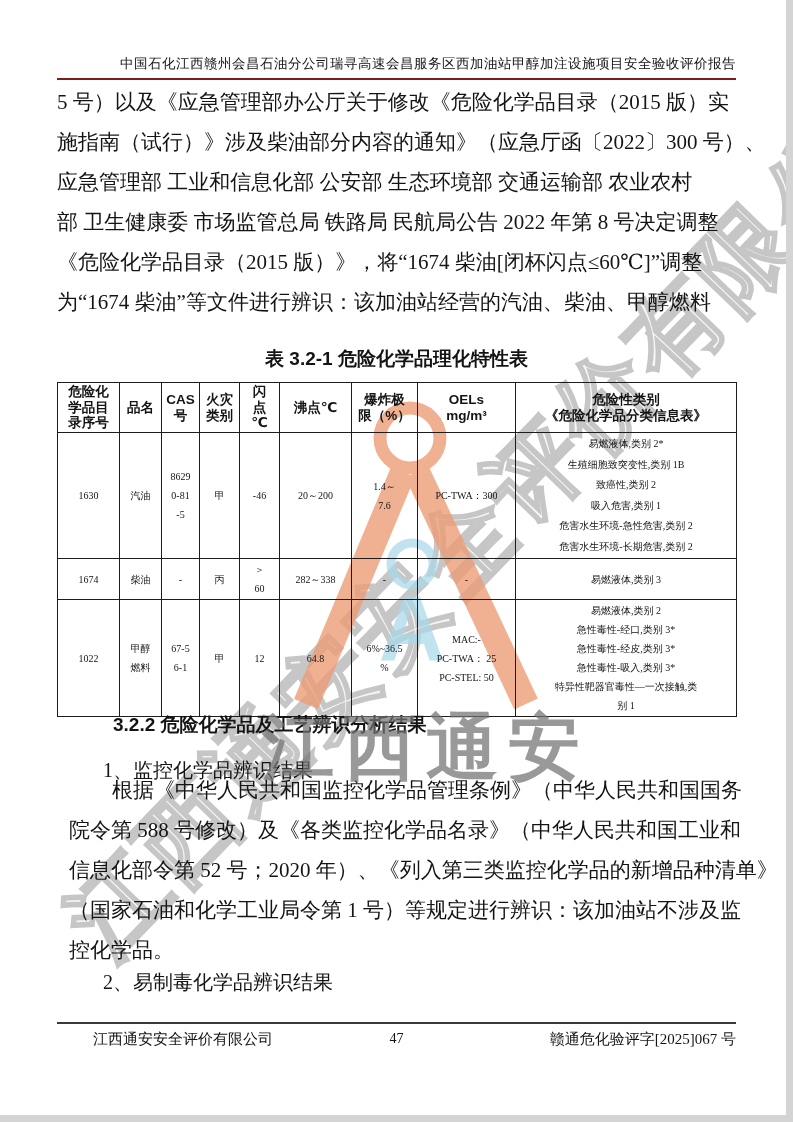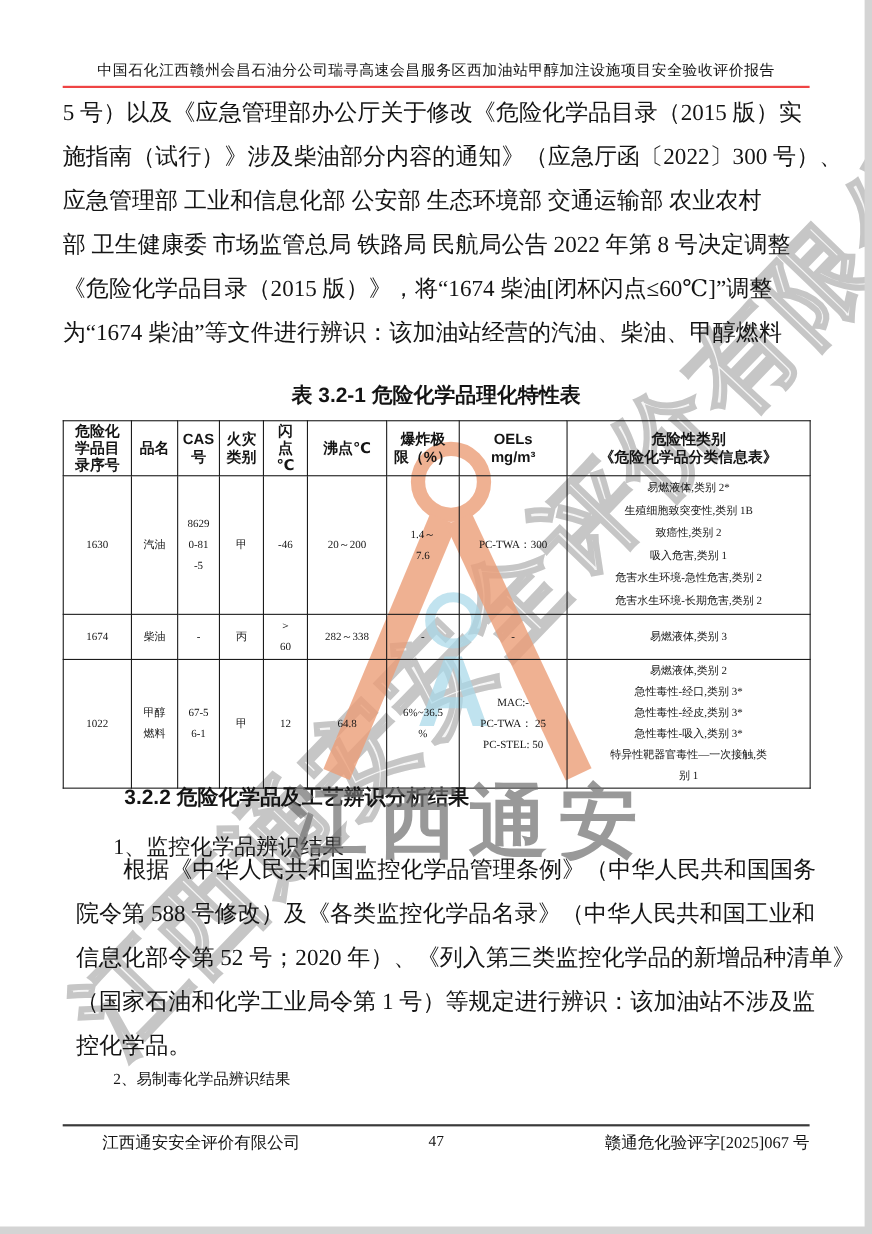--- a/index.html
+++ b/index.html
@@ -20,23 +20,23 @@
   }
   .wm-logo{position:absolute;left:292px;top:398px;z-index:2;pointer-events:none;opacity:0.8;}
   .wm-red{
     position:absolute;left:262px;top:700px;z-index:6;pointer-events:none;
     font-family:"Liberation Sans","DejaVu Sans",sans-serif;font-weight:bold;
     font-size:72px;letter-spacing:10px;color:#737373;opacity:0.72;white-space:nowrap;
   }
   .content{position:relative;z-index:4;}
   
   .doc-header{
-    position:absolute;left:57px;top:55px;width:679px;text-align:center;
+    position:absolute;left:57px;top:55px;width:679px;text-align:right;
     font-size:13.5px;letter-spacing:0.5px;padding-bottom:5px;
-    border-bottom:2px solid #ef4444;
+    border-bottom:2px solid #7f1d1d;
     font-family:"Liberation Serif","DejaVu Serif",serif;
   }
   
   .intro{position:absolute;left:57px;top:82px;width:680px;}
   .bodyline{font-size:21px;line-height:40px;height:40px;white-space:nowrap;}
   
   .tbl-title{
     position:absolute;left:57px;top:346px;width:679px;text-align:center;
     font-family:"Liberation Sans","DejaVu Sans",sans-serif;font-weight:bold;font-size:19px;
   }
@@ -59,21 +59,21 @@
   td.oels-left{text-align:left;padding-left:5px;line-height:25px;font-size:14px;}
   td.flash-big{font-size:15px;line-height:17px;}
   
   .sec-heading{
     position:absolute;left:113px;top:712px;
     font-family:"Liberation Sans","DejaVu Sans",sans-serif;font-weight:bold;font-size:19px;
   }
   .list-item1{position:absolute;left:103px;top:750px;font-size:20px;}
   .para2{position:absolute;left:57px;top:770px;width:680px;margin-left:12px;}
   .para2 .bodyline:first-child{padding-left:43px;}
-  .list-item2{position:absolute;left:103px;top:962px;font-size:14px;}
+  .list-item2{position:absolute;left:103px;top:962px;font-size:20px;}
   
   .doc-footer{
     position:absolute;left:57px;top:1022px;width:679px;
     border-top:2px solid #3a3a3a;padding-top:5px;font-size:15px;
   }
   .doc-footer .f-left{position:absolute;left:36px;top:6px;}
   .doc-footer .f-center{position:absolute;left:0;right:0;top:7px;text-align:center;font-size:14px;}
   .doc-footer .f-right{position:absolute;right:0;top:6px;}
   
   .edge-right{position:absolute;right:0;top:0;width:7px;height:100%;background:#d4d4d4;z-index:7;}

